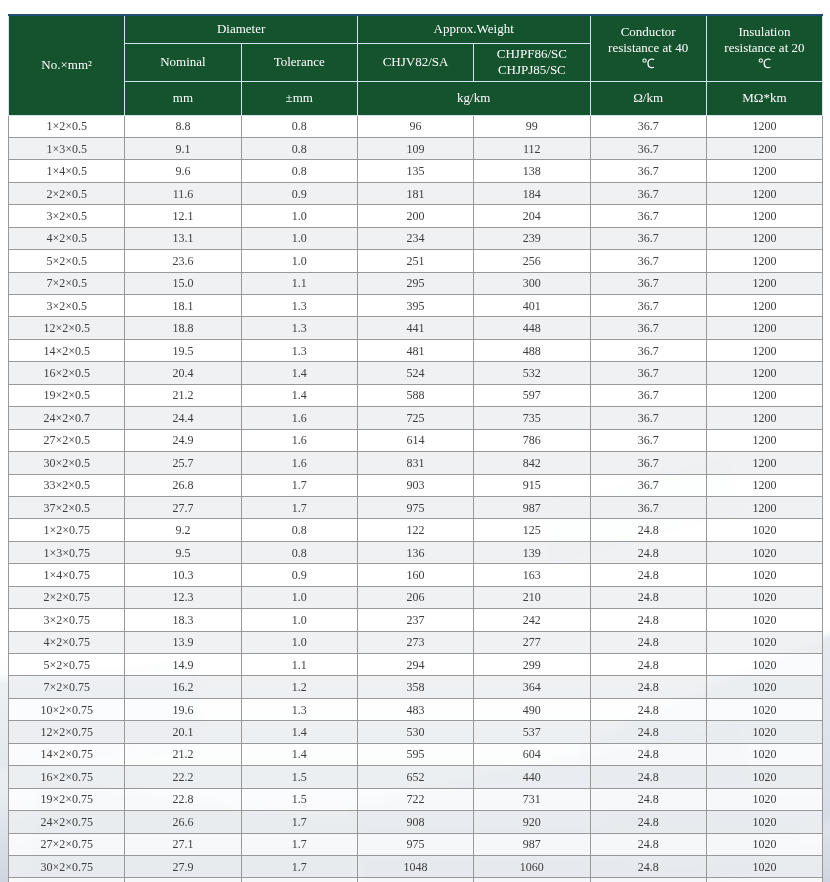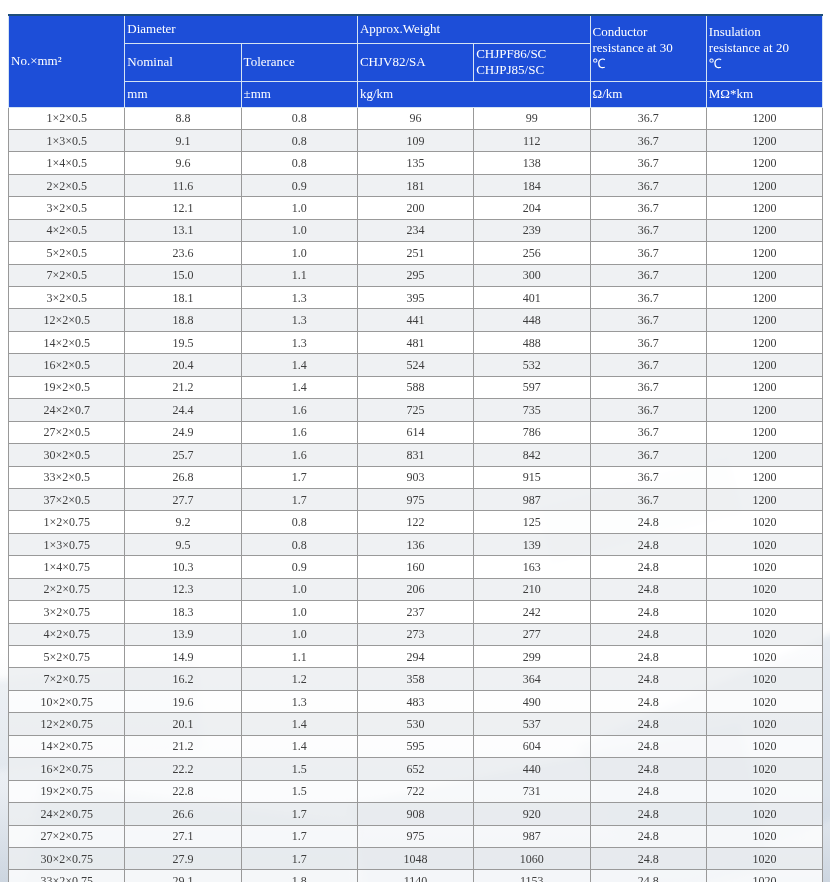--- a/index.html
+++ b/index.html
@@ -34,33 +34,33 @@
   table.spec {
     position:absolute; left:8px; top:14px; z-index:1;
     width:814px;
     border-collapse:collapse;
     table-layout:fixed;
   }
   table.spec col { width:116.3px; }
 
   
   thead th {
-    background:#1d4ed8;
+    background:#14532d;
     color:#ffffff;
     font-weight:normal;
     font-size:13px;
     line-height:1.25;
-    text-align:left;
+    text-align:center;
     vertical-align:middle;
     border:1px solid #d4e3f3;
     padding:1px 2px;
   }
   thead tr.h1 { height:28px; }
   thead tr.h2 { height:38px;font-family:Liberation Serif, serif; }
-  thead tr.h3 { height:26px; }
+  thead tr.h3 { height:34px; }
   thead { border-top:2px solid #1F4E79; }
   th .wrap3 { display:inline-block; max-width:92px; }
 
   
   tbody td {
     border:1px solid #999999;
     text-align:center;
     vertical-align:middle;
     font-size:12px;
     color:#3d3d3d;
@@ -95,21 +95,21 @@
         <col>
         <col>
         <col>
     </colgroup>
     <thead>
       <tr class="h1">
         <th rowspan="3">No.×mm²</th>
         <th colspan="2">Diameter</th>
         <th colspan="2">Approx.Weight</th>
         <th rowspan="2">
-          <span class="wrap3">Conductor resistance at 30 ℃</span>
+          <span class="wrap3">Conductor resistance at 40 ℃</span>
         </th>
         <th rowspan="2">
           <span class="wrap3">Insulation resistance at 20 ℃</span>
         </th>
       </tr>
       <tr class="h2">
         <th>Nominal</th>
         <th>Tolerance</th>
         <th>CHJV82/SA</th>
         <th>

